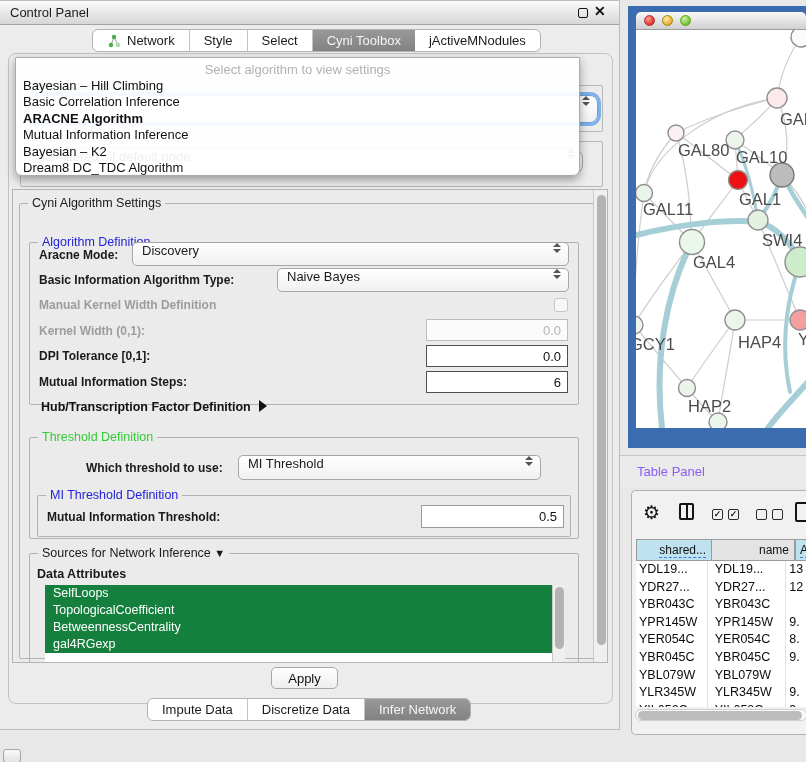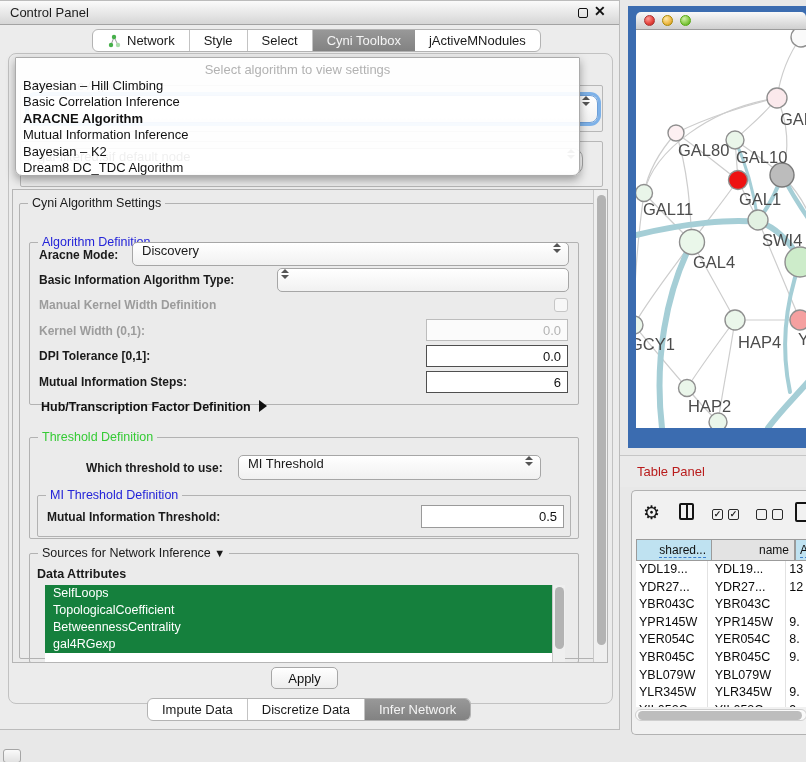--- a/index.html
+++ b/index.html
@@ -66,21 +66,21 @@
   .netwin { left:628px; top:6px; width:178px; height:442px; background:#3b6cb0; }
   .net-titlebar { left:8px; top:6px; width:170px; height:18px; background:linear-gradient(#f9f9f9,#cfcfcf); border-radius:5px 5px 0 0; border-bottom:1px solid #9b9b9b; display:flex; align-items:center; padding-left:8px; gap:7px; }
   .tl { width:11px; height:11px; border-radius:50%; }
   .tl.red   { background:radial-gradient(circle at 35% 30%, #ff9d97, #e5413a 60%, #b02720); border:0.5px solid #a33; }
   .tl.yel   { background:radial-gradient(circle at 35% 30%, #ffe9a8, #edb844 60%, #c28a1e); border:0.5px solid #a80; }
   .tl.grn   { background:radial-gradient(circle at 35% 30%, #d2f0a8, #83c943 60%, #4f9a1d); border:0.5px solid #5a1; }
   .canvas { left:8px; top:24px; width:170px; height:398px; background:#fff; overflow:hidden; }
 
   
   .tp-bar { left:620px; top:455px; width:186px; height:32px; background:#eaeaea; border-top:1px solid #c6c6c6; }
-  .tp-title { left:17px; top:8px; font-size:13px; color:#b91c1c; }
+  .tp-title { left:17px; top:8px; font-size:13px; color:#8b5cf6; }
   .twin { left:631px; top:490px; width:175px; height:245px; background:#f1f1f1; border:1px solid #b2b2b2; border-radius:5px 0 0 5px; border-right:none; }
   .ticon { position:absolute; color:#141414; }
   .colsicon { width:15px; height:17px; border:2px solid #141414; border-radius:2px; }
   .colsicon i { display:block; width:2px; height:100%; background:#141414; margin:0 auto; }
   .cb { position:absolute; width:11px; height:11px; border:1.6px solid #2a2a2a; border-radius:2px; font-size:9px; font-weight:bold; color:#222; line-height:9px; text-align:center; }
   .docicon { width:16px; height:20px; border:2px solid #141414; border-radius:2px 6px 2px 2px; }
   .th { position:absolute; height:22px; border:1px solid #9b9b9b; font-size:12px; color:#111; display:flex; align-items:center; justify-content:flex-end; padding-right:5px; }
   .th.blue { background:#bfe2f1; }
   .th.gray { background:#e3e3e3; border-left:none; }
   .th .u { border-bottom:1px dashed #3c7fd0; }
@@ -168,20 +168,21 @@
     <span class="lbl" style="left:26px; top:58px;">Aracne Mode:</span>
     <div class="combo" style="position:absolute; left:119px; top:52px; width:437px; height:24px;">
       <span class="ctext">Discovery</span>
       <span class="stepper">
           <i class="up"></i>
           <i class="dn"></i>
         </span>
     </div>
     <span class="lbl" style="left:26px; top:83px;">Basic Information Algorithm Type:</span>
     <div class="combo" style="position:absolute; left:264px; top:78px; width:292px; height:24px;">
+      <span class="ctext">Naive Bayes</span>
       <span class="stepper">
           <i class="up"></i>
           <i class="dn"></i>
         </span>
     </div>
     <span class="lbl dis" style="left:26px; top:108px;">Manual Kernel Width Definition</span>
     <span class="checkbox" style="left:541px; top:108px;"></span>
     <span class="lbl dis" style="left:26px; top:134px;">Kernel Width (0,1):</span>
     <div class="tfield dis" style="left:413px; top:129px; width:142px; height:22px;">
         <span>0.0</span>

